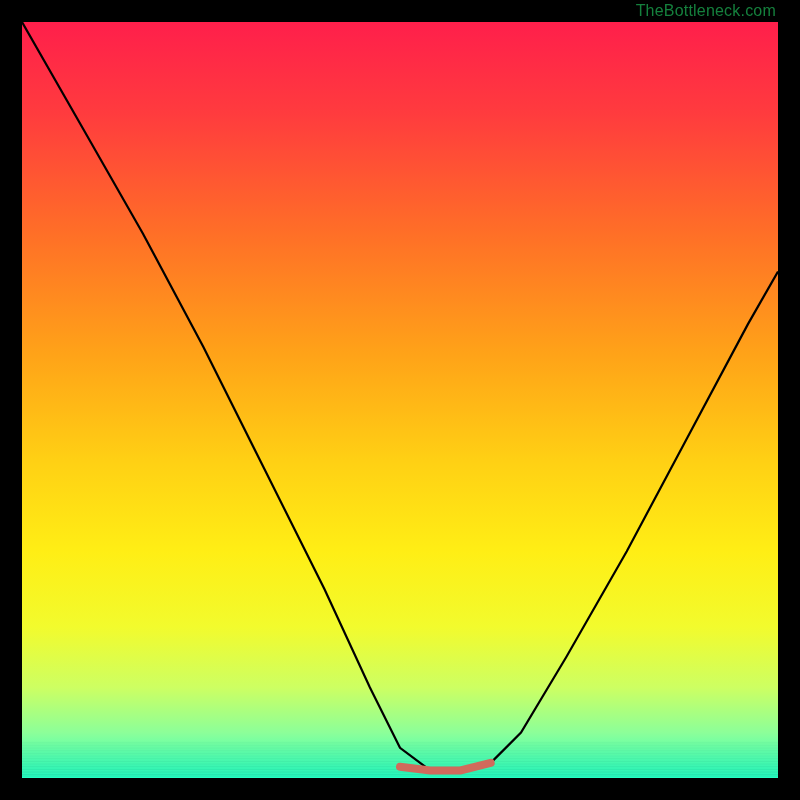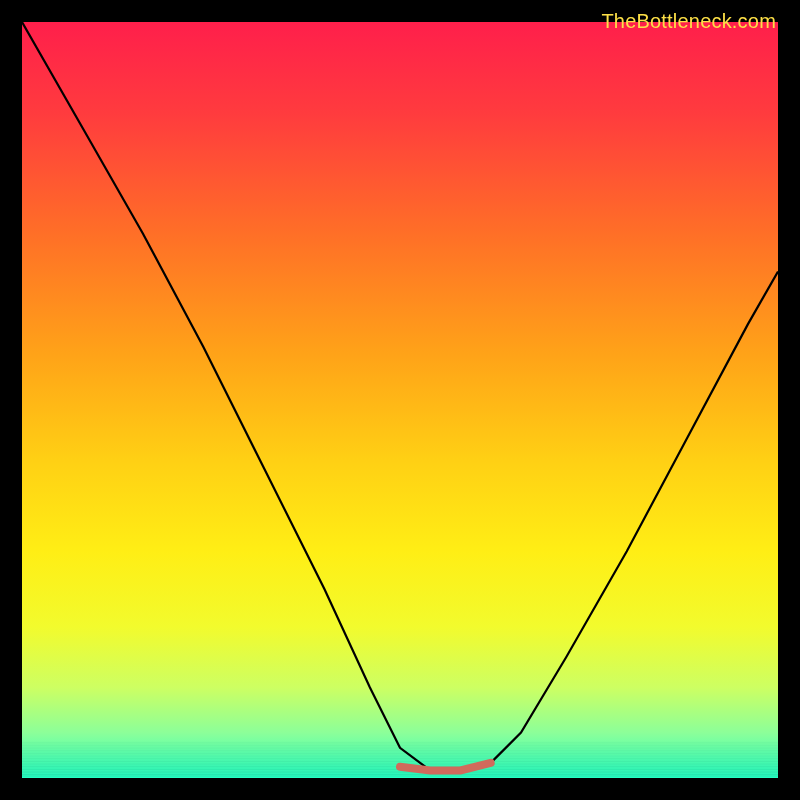--- a/index.html
+++ b/index.html
@@ -13,26 +13,26 @@
   .frame {
     position: absolute;
     left: 22px;
     top: 22px;
     width: 756px;
     height: 756px;
     background: #000;
   }
   .watermark {
     position: absolute;
-    top: 10px;
+    top: 2px;
     right: 24px;
     font-family: Arial, Helvetica, sans-serif;
-    font-size: 20px;
+    font-size: 16px;
     font-weight: 500;
-    color: #fde047;
+    color: #15803d;
     letter-spacing: 0.2px;
   }
   svg {
     display: block;
   }
 </style>
 </head>
 <body>
 
 <div class="frame">

